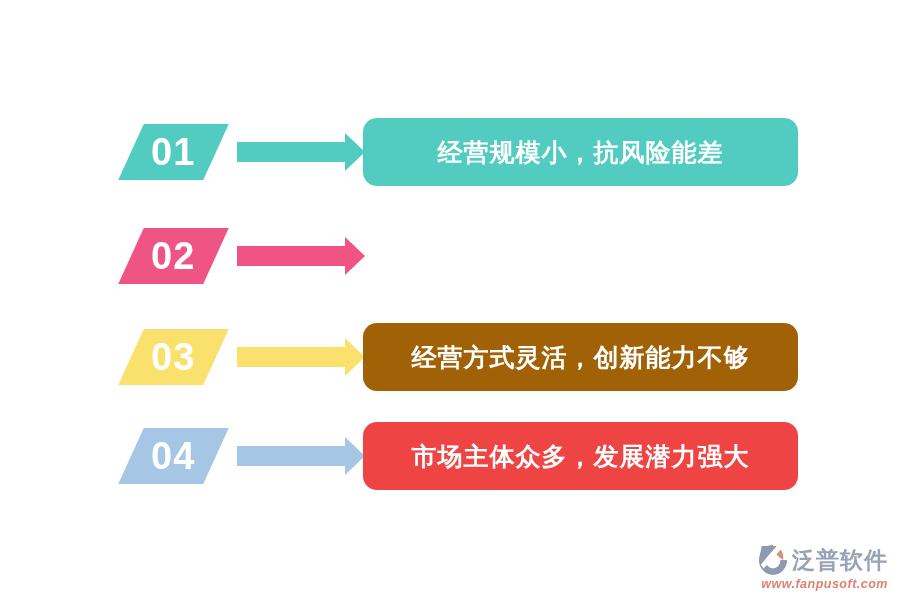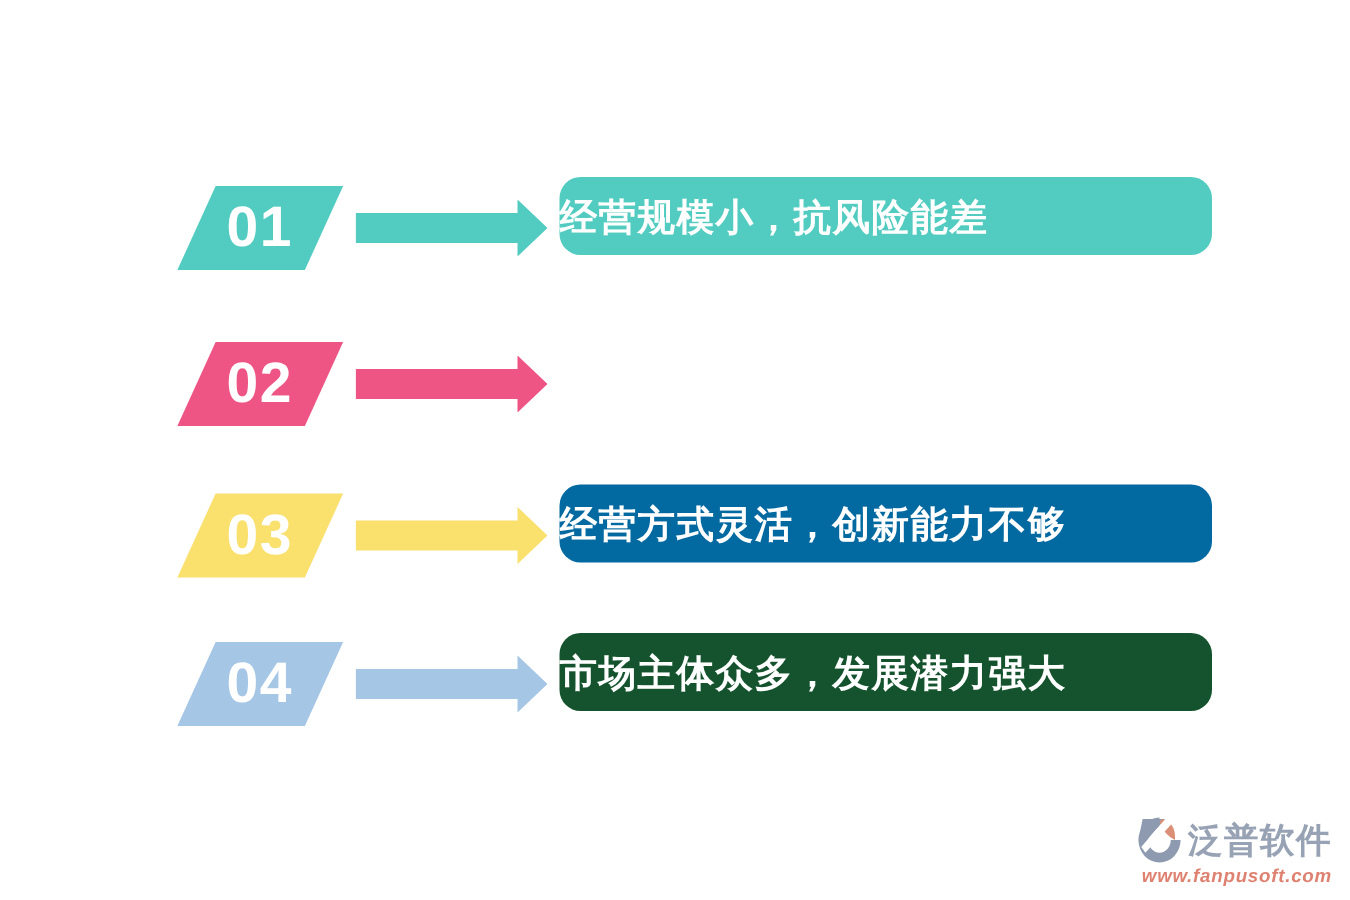--- a/index.html
+++ b/index.html
@@ -29,24 +29,24 @@
     letter-spacing:1px;
   }
 
   .arrow{
     position:absolute;left:237px;top:17px;
     width:128px;height:38px;
     clip-path:polygon(0 9px,108px 9px,108px 0,128px 19px,108px 38px,108px 29px,0 29px);
   }
 
   .pill{
-    position:absolute;left:373px;top:2px;
-    width:435px;height:52px;
+    position:absolute;left:363px;top:2px;
+    width:435px;height:68px;
     border-radius:14px;
-    display:flex;align-items:center;justify-content:flex-start;
+    display:flex;align-items:center;justify-content:center;
     color:#ffffff;font-weight:bold;font-size:25px;
     letter-spacing:1px;
   }
 
   .logo{
     position:absolute;right:12px;bottom:8px;
     width:150px;height:48px;
   }
   .logo-row{display:flex;align-items:center;justify-content:flex-end;}
   .logo-icon{width:30px;height:32px;margin-right:4px;flex:0 0 auto;}
@@ -81,31 +81,31 @@
       <span class="num">02</span>
     </div>
     <div class="arrow" style="background: rgb(238, 85, 133);"></div>
   </div>
 
   <div class="row r3">
     <div class="para" style="background: rgb(250, 224, 108);">
       <span class="num">03</span>
     </div>
     <div class="arrow" style="background: rgb(250, 224, 108);"></div>
-    <div class="pill" style="background: #0369a1;">
+    <div class="pill" style="background: #a16207;">
       <span>经营方式灵活，创新能力不够</span>
     </div>
   </div>
 
   <div class="row r4">
     <div class="para" style="background: rgb(165, 198, 229);">
       <span class="num">04</span>
     </div>
     <div class="arrow" style="background: rgb(165, 198, 229);"></div>
-    <div class="pill" style="background: #14532d;">
+    <div class="pill" style="background: #ef4444;">
       <span>市场主体众多，发展潜力强大</span>
     </div>
   </div>
 
   <div class="logo">
     <div class="logo-row">
       <svg class="logo-icon" viewBox="0 0 32 34" xmlns="http://www.w3.org/2000/svg">
         <path d="M16,1 A15,16 0 1 0 31,17 L24,17 A8,9 0 1 1 16,8 Z" fill="#8D9AB0"></path>
         <path d="M4,2 L20,2 L8,16 L2,12 Z" fill="#8D9AB0"></path>
         <path d="M18,2 Q28,5 27,17 Q19,13 16,4 Z" fill="#DC8F77"></path>

